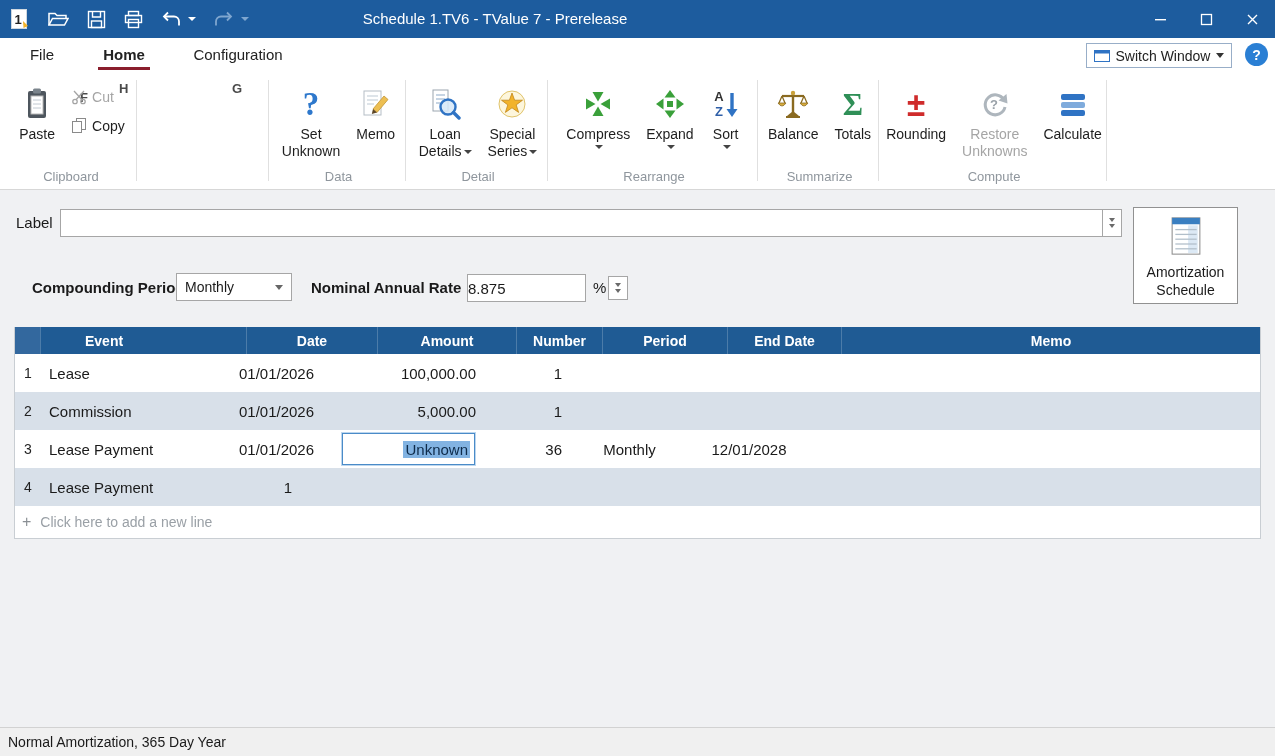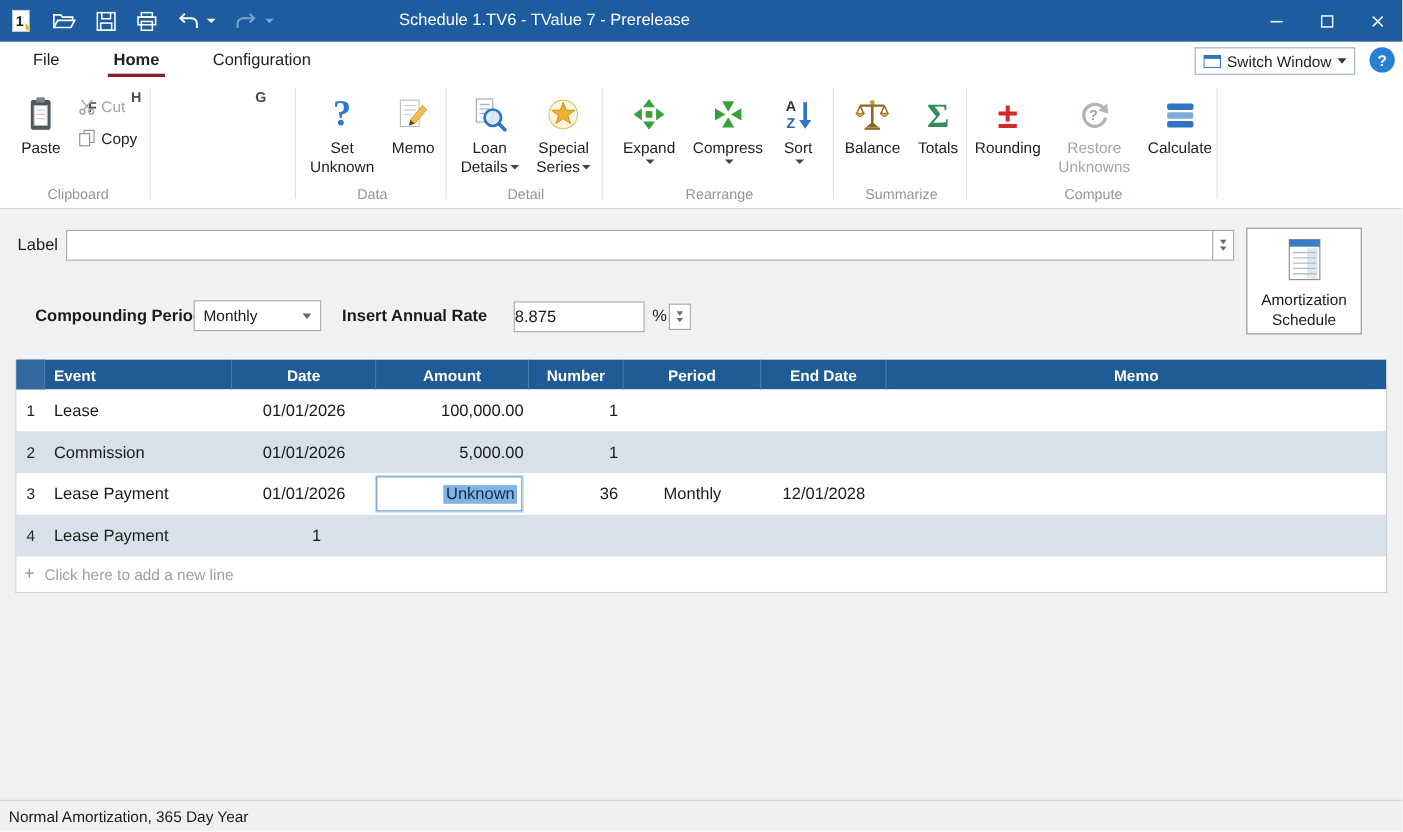--- a/index.html
+++ b/index.html
@@ -65,21 +65,21 @@
   .rate-label { position:absolute; left:311px; top:89px; font-weight:700; font-size:15px; }
   .rate-input { position:absolute; left:467px; top:84px; width:119px; height:28px; background:#fff; border:1px solid #a6a6a6; display:flex; align-items:center; padding-right:6px; font-size:15px; }
   .rate-unit { position:absolute; left:593px; top:89px; font-size:15px; }
   .rate-stepper { position:absolute; left:608px; top:86px; width:20px; height:24px; }
 
   
   .grid { position:absolute; left:14px; top:137px; width:1247px; border:1px solid #c9ced3; border-top:none; }
   .grid-header { display:flex; height:27px; background:#1f5b94; }
   .gh { color:#fff; font-weight:700; font-size:14px; display:flex; align-items:center; justify-content:center; border-right:1px solid #4c7ca9; }
   .gh:last-child { border-right:none; }
-  .gh.event { justify-content:flex-start; padding-left:8px; }
+  .gh.event { justify-content:flex-start; padding-left:8px;margin-left:36px; }
   .gh.gutter { background:#33689e; }
   .c0{width:26px;} .c1{width:170px;} .c2{width:131px;} .c3{width:139px;} .c4{width:86px;} .c5{width:125px;} .c6{width:114px;} .c7{flex:1;}
   .grid-row { display:flex; height:38px; background:#fff; font-size:15px; }
   .grid-row.alt { background:#d8e0e9; }
   .cell { display:flex; align-items:center; }
   .cell.gutter { justify-content:center; font-size:14px; color:#222; }
   .cell.event { padding-left:8px; }
   .cell.date, .cell.period, .cell.enddate { justify-content:center; }
   .cell.amount, .cell.number { justify-content:flex-end; padding-right:5px; }
   .edit-cell { width:134px; height:32px; background:#fff; border:1px solid #4a8bc8; outline:1px solid #bcd6ee; display:flex; align-items:center; justify-content:flex-end; padding-right:4px; margin-right:1px; }
@@ -283,40 +283,40 @@
       </div>
       <div class="rglabel">Detail</div>
     </div>
     <div class="rsep" style="left:547px;"></div>
 
     <div class="rgroup" style="left:553px; width:202px;">
       <div class="ritems">
         <div class="rbtn">
           <span class="ricon">
             <svg width="32" height="32" viewBox="0 0 32 32" fill="#3aa03a">
+              <polygon points="16,13.5 10.5,4 21.5,4"></polygon>
+              <polygon points="16,18.5 10.5,28 21.5,28"></polygon>
+              <polygon points="13.5,16 4,10.5 4,21.5"></polygon>
+              <polygon points="18.5,16 28,10.5 28,21.5"></polygon>
+            </svg>
+          </span>
+          <span>Compress</span>
+          <i class="chev-down chev-below"></i>
+        </div>
+        <div class="rbtn">
+          <span class="ricon">
+            <svg width="32" height="32" viewBox="0 0 32 32" fill="#3aa03a">
               <polygon points="16,2 10.5,9.5 21.5,9.5"></polygon>
               <polygon points="16,30 10.5,22.5 21.5,22.5"></polygon>
               <polygon points="2,16 9.5,10.5 9.5,21.5"></polygon>
               <polygon points="30,16 22.5,10.5 22.5,21.5"></polygon>
               <rect x="13" y="13" width="6" height="6"></rect>
             </svg>
           </span>
           <span>Expand</span>
-          <i class="chev-down chev-below"></i>
-        </div>
-        <div class="rbtn">
-          <span class="ricon">
-            <svg width="32" height="32" viewBox="0 0 32 32" fill="#3aa03a">
-              <polygon points="16,13.5 10.5,4 21.5,4"></polygon>
-              <polygon points="16,18.5 10.5,28 21.5,28"></polygon>
-              <polygon points="13.5,16 4,10.5 4,21.5"></polygon>
-              <polygon points="18.5,16 28,10.5 28,21.5"></polygon>
-            </svg>
-          </span>
-          <span>Compress</span>
           <i class="chev-down chev-below"></i>
         </div>
         <div class="rbtn">
           <span class="ricon">
             <svg width="32" height="32" viewBox="0 0 32 32">
               <text x="9" y="13" font-size="13" font-weight="bold" fill="#333" text-anchor="middle">A</text>
               <text x="9" y="28" font-size="13" font-weight="bold" fill="#2f5fa8" text-anchor="middle">Z</text>
               <line x1="22" y1="5" x2="22" y2="21" stroke="#2f73c4" stroke-width="3.4"></line>
               <polygon points="22,29 16.5,21 27.5,21" fill="#2f73c4"></polygon>
             </svg>
@@ -424,21 +424,21 @@
       <span>Amortization</span>
       <span>Schedule</span>
     </div>
 
     <div class="cp-label">Compounding Period</div>
     <div class="cp-select">
       <span>Monthly</span>
       <span class="caret-down" style="border-top-color:#666;"></span>
     </div>
 
-    <div class="rate-label">Insert Annual Rate</div>
+    <div class="rate-label">Nominal Annual Rate</div>
     <div class="rate-input">
       <span>8.875</span>
     </div>
     <div class="rate-unit">%</div>
     <div class="stepper rate-stepper">
       <span class="dblchev">
           <i></i>
           <i></i>
         </span>
     </div>

